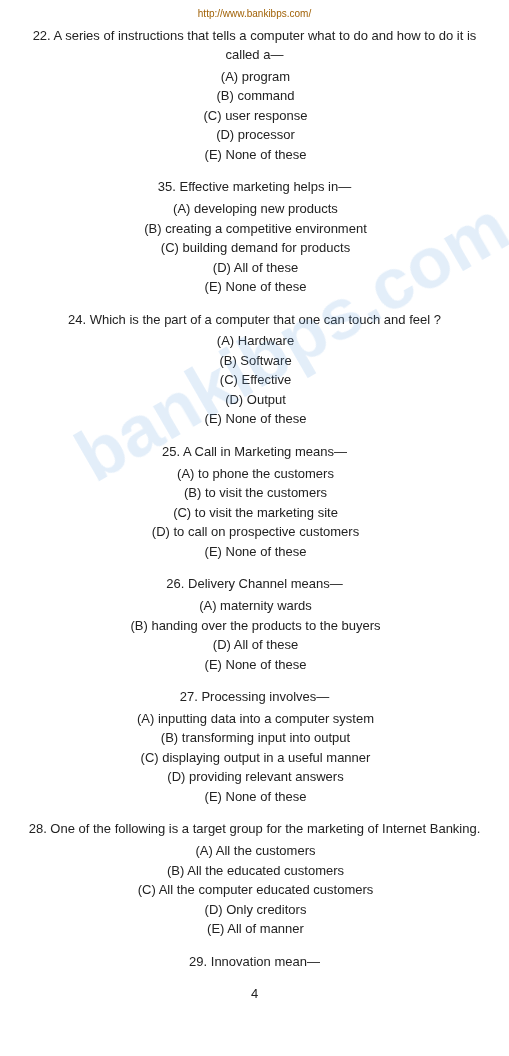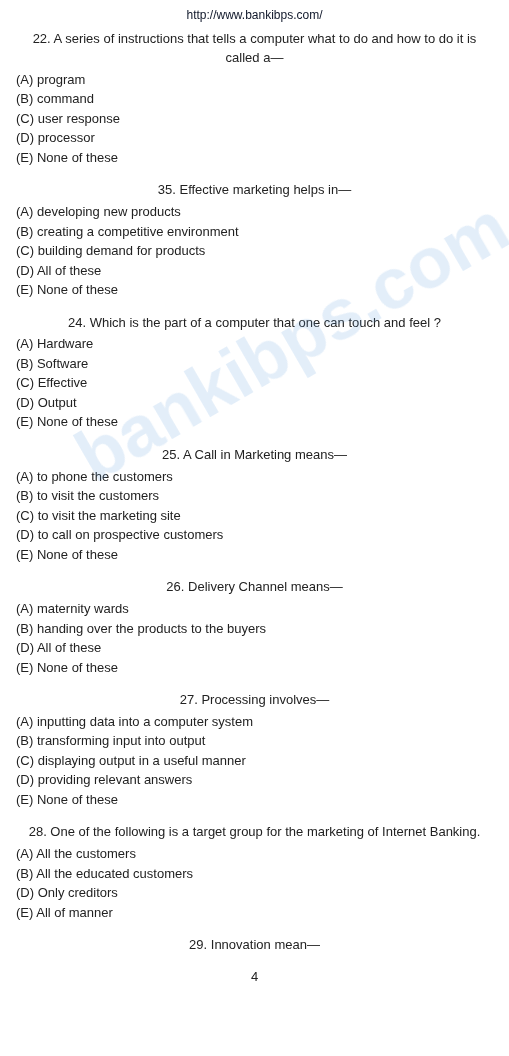--- a/index.html
+++ b/index.html
@@ -6,35 +6,36 @@
     body {
       font-family: Arial, sans-serif;
       font-size: 13px;
       color: #222;
       background: #fff;
       width: 509px;
       padding: 8px 14px 16px 14px;
     }
     .header-link {
       text-align: center;
-      color: #0f172a;
-      font-size: 12px;
+      color: #a16207;
+      font-size: 10px;
       margin-bottom: 8px;
     }
     .question-block {
       margin-bottom: 14px;
     }
     .question-text {
       margin-bottom: 2px;
       line-height: 1.45;
       text-align: center;
     }
     .option {
       margin-left: 2px;
       line-height: 1.5;
+      text-align: center;
     }
     .watermark {
       position: fixed;
       top: 300px;
       left: 50px;
       font-size: 72px;
       color: rgba(100,160,220,0.18);
       transform: rotate(-30deg);
       pointer-events: none;
       font-weight: bold;
@@ -99,20 +100,21 @@
       <div class="option">(A) inputting data into a computer system</div>
       <div class="option">(B) transforming input into output</div>
       <div class="option">(C) displaying output in a useful manner</div>
       <div class="option">(D) providing relevant answers</div>
       <div class="option">(E) None of these</div>
     </div>
     <div class="question-block">
       <div class="question-text">28. One of the following is a target group for the marketing of Internet Banking.</div>
       <div class="option">(A) All the customers</div>
       <div class="option">(B) All the educated customers</div>
+      <div class="option">(C) All the computer educated customers</div>
       <div class="option">(D) Only creditors</div>
       <div class="option">(E) All of manner</div>
     </div>
     <div class="question-block">
       <div class="question-text">29. Innovation mean—</div>
     </div>
   </div>
 
 <div class="page-number">4</div>
 

